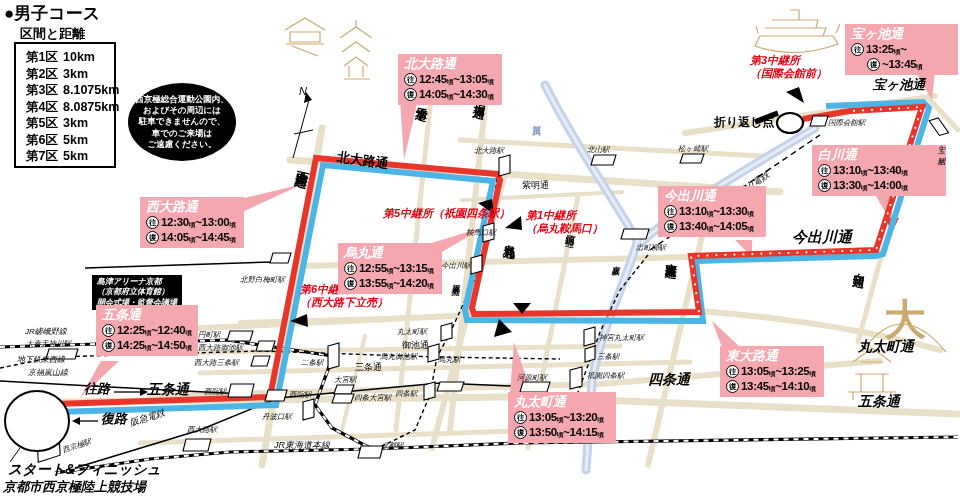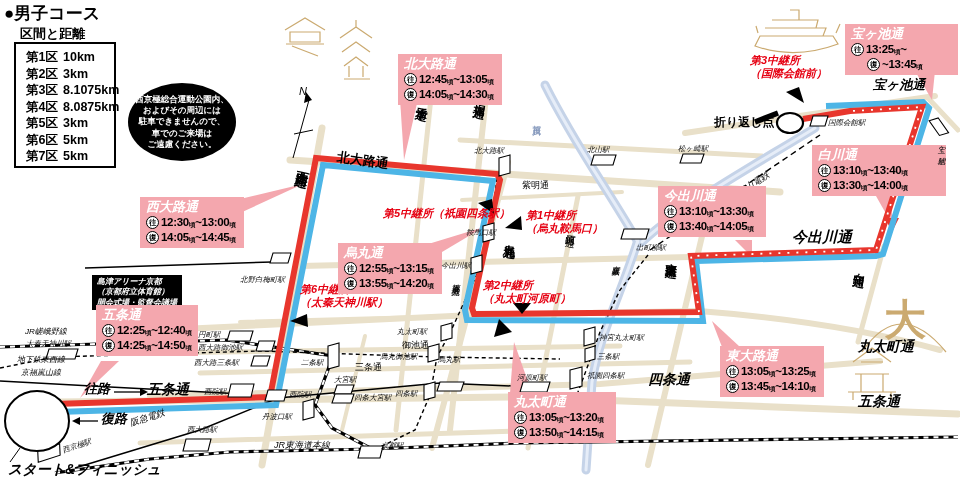--- a/index.html
+++ b/index.html
@@ -181,20 +181,21 @@
       <div class="lrow"><span class="sec">第6区</span><span>5km</span></div>
       <div class="lrow"><span class="sec">第7区</span><span>5km</span></div>
     </div>
   <div id="notice">
       <div><span>西京極総合運動公園内、</span><br><span>およびその周辺には</span><br><span>駐車できませんので、</span><br><span>車でのご来場は</span><br><span>ご遠慮ください。</span></div>
     </div>
   <div id="start1">スタート&amp;フィニッシュ</div>
   <div id="venue">
       <div><span>島津アリーナ京都</span><br><span>（京都府立体育館）</span><br><span>開会式場・監督会議場</span></div>
     </div>
+  <div id="start2">京都市西京極陸上競技場</div>
 
 <div class="lbl i" style="left: 299px; top: 86px; font-size: 11px;">N</div>
     <div class="lbl b" style="left: 338px; top: 150px; font-size: 13px; transform: rotate(8deg);">北大路通</div>
     <div class="lbl b vert" style="left: 299px; top: 160px; font-size: 13px; transform: rotate(13deg);">西大路通</div>
     <div class="lbl b vert" style="left: 419px; top: 96px; font-size: 12px; transform: rotate(13deg);">千本通</div>
     <div class="lbl b vert" style="left: 476px; top: 94px; font-size: 12px; transform: rotate(11deg);">堀川通</div>
     <div class="lbl" style="left: 522px; top: 181px; font-size: 9px;">紫明通</div>
     <div class="lbl b vert" style="left: 505px; top: 234px; font-size: 12px; transform: rotate(7deg);">烏丸通</div>
     <div class="lbl vert" style="left: 566px; top: 226px; font-size: 10px; transform: rotate(7deg);">河原町通</div>
     <div class="lbl b vert" style="left: 666px; top: 253px; font-size: 12px; transform: rotate(5deg);">東大路通</div>
@@ -203,35 +204,34 @@
     <div class="lbl b vert" style="left: 855px; top: 263px; font-size: 12px; transform: rotate(9deg);">白川通</div>
     <div class="lbl b i" style="left: 858px; top: 339px; font-size: 14px;">丸太町通</div>
     <div class="lbl b i" style="left: 858px; top: 394px; font-size: 14px;">五条通</div>
     <div class="lbl b i" style="left: 147px; top: 382px; font-size: 14px;">五条通</div>
     <div class="lbl b i" style="left: 648px; top: 372px; font-size: 14px;">四条通</div>
     <div class="lbl" style="left: 363px; top: 341px; font-size: 9px; padding-left: 39px;">御池通</div>
     <div class="lbl" style="left: 355px; top: 363px; font-size: 9px;">三条通</div>
     <div class="lbl vert" style="left: 531px; top: 118px; font-size: 9px; color: rgb(125, 146, 184);">賀茂川</div>
     <div class="lbl i" style="left: 25px; top: 328px; font-size: 8px;">JR嵯峨野線</div>
     <div class="lbl i" style="left: 17px; top: 356px; font-size: 8px;">地下鉄東西線</div>
-    <div class="lbl i" style="left: 21px; top: 369px; font-size: 8px;">京福嵐山線</div>
+    <div class="lbl i" style="left: 28px; top: 369px; font-size: 8px;">京福嵐山線</div>
     <div class="lbl i" style="left: 274px; top: 441px; font-size: 9px;">JR東海道本線</div>
     <div class="lbl i" style="left: 129px; top: 419px; font-size: 9px; transform: rotate(-17deg);">阪急電鉄</div>
     <div class="lbl i vert" style="left: 450px; top: 277px; font-size: 8px;">地下鉄烏丸線</div>
     <div class="lbl i vert" style="left: 610px; top: 259px; font-size: 8px;">京阪電鉄</div>
     <div class="lbl i" style="left: 736px; top: 190px; font-size: 9px; transform: rotate(-33deg);">叡山電鉄</div>
     <div class="lbl b" style="left: 714px; top: 116px; font-size: 12px;">折り返し点</div>
     <div class="lbl b i" style="left: 84px; top: 382px; font-size: 13px;">往路</div>
     <div class="lbl b i" style="left: 101px; top: 412px; font-size: 13px;">復路</div>
     <div class="lbl b" style="left: 884px; top: 298px; font-size: 42px; color: rgb(203, 170, 112);">大</div>
     <div class="relay" style="left: 750px; top: 54px;"><span>第3中継所</span><br><span>（国際会館前）</span></div>
     <div class="relay" style="left: 383px; top: 207px;"><span>第5中継所（祇園四条駅）</span></div>
     <div class="relay" style="left: 526px; top: 209px;"><span>第1中継所</span><br><span>（烏丸鞍馬口）</span></div>
-    <div class="relay" style="left: 483px; top: 279px;"><span>第2中継所</span><br><span>（丸太町河原町）</span></div>
-    <div class="relay" style="left: 300px; top: 283px;"><span>第6中継所</span><br><span>（太秦天神川駅）</span></div>
+    <div class="relay" style="left: 300px; top: 283px;"><span>第6中継所</span><br><span>（西大路下立売）</span></div>
     <div class="callout" style="left: 398px; top: 54px; width: 104px;">
       <h3>北大路通</h3>
       <div class="trow">
         <span class="badge">往</span>
         <span>12:45</span>
         <span class="goro">頃</span>
         <span>~</span>
         <span>13:05</span>
         <span class="goro">頃</span>
       </div>

